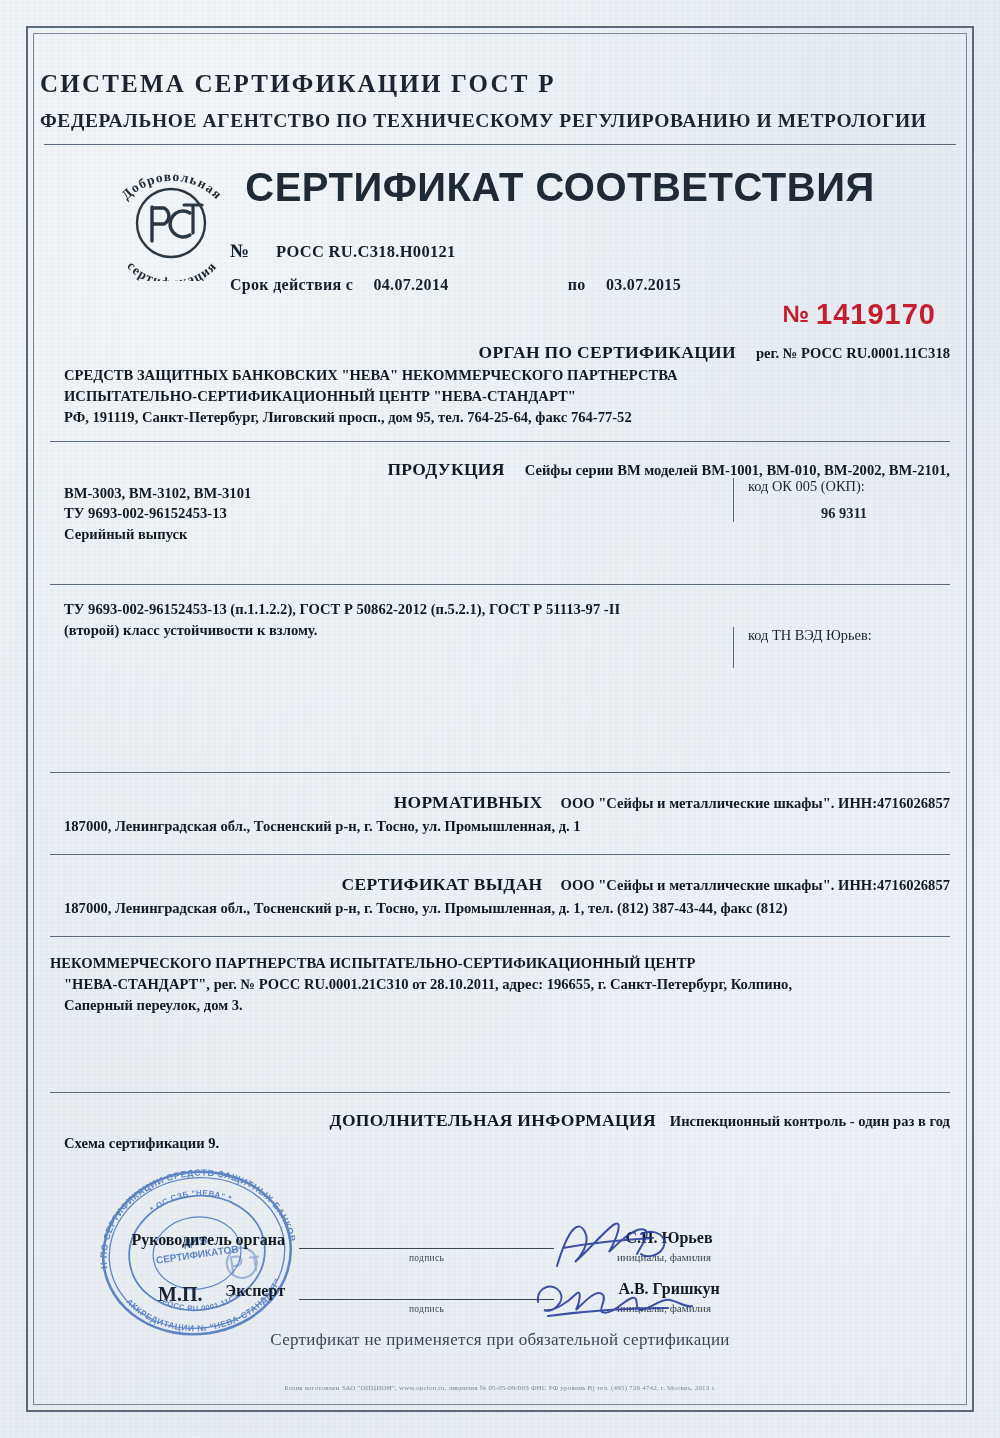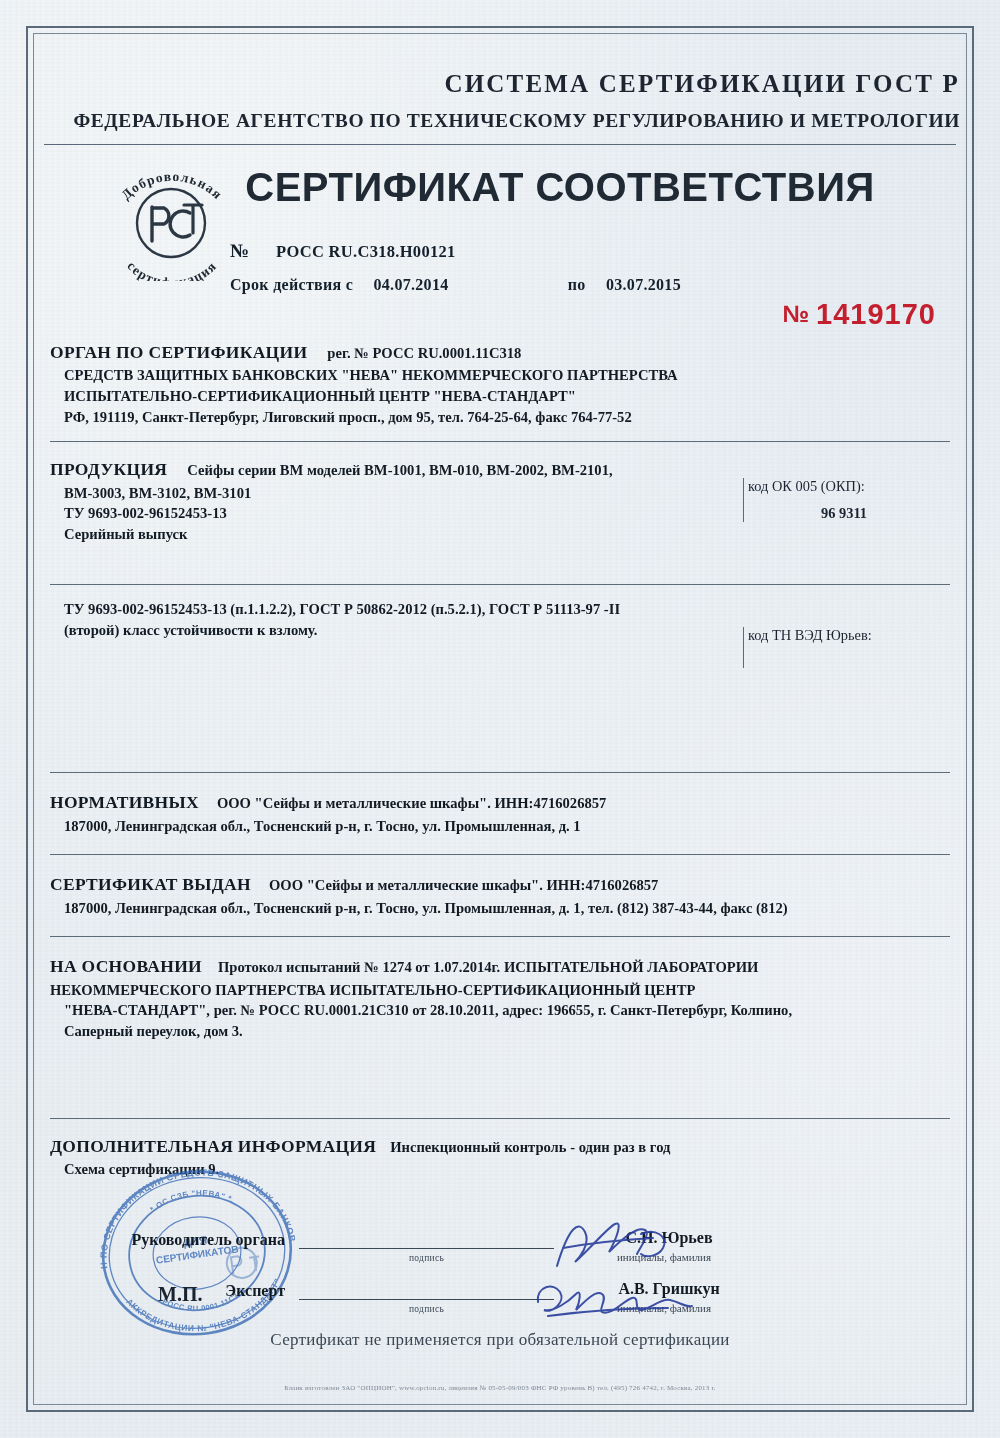--- a/index.html
+++ b/index.html
@@ -41,21 +41,21 @@
     left: 33px; top: 33px; right: 33px; bottom: 33px;
     border: 1px solid #7b8897;
   }
   .content {
     position: absolute;
     left: 40px; top: 40px; right: 40px; bottom: 40px;
   }
 
   
   .hdr {
-    text-align: right;
+    text-align: left;
     color: #1d2630;
   }
   .hdr-line1 {
     font-size: 25px;
     letter-spacing: 2.2px;
     font-weight: 700;
     margin-top: 30px;
   }
   .hdr-line2 {
     font-size: 19.5px;
@@ -163,28 +163,28 @@
     font-weight: 700;
   }
   .txt {
     font-size: 14.6px;
     font-weight: 700;
     line-height: 1.42;
   }
   .body-ind {
     padding-left: 14px;
   }
-  .rowline { line-height: 1.5; }
+  .rowline { line-height: 1.5; text-align: right; }
 
   
   .box-right {
     position: absolute;
     right: 10px;
     border-left: 1.2px solid #5c6b7a;
-    padding-left: 4px;
+    padding-left: 14px;
     font-size: 14.4px;
     color: #1a2430;
   }
 
   
   .sig-area {
     position: absolute;
     left: 10px; right: 10px;
     bottom: 48px;
   }
@@ -382,24 +382,20 @@
     <div class="sec" style="margin-top:16px;">
       <div class="rowline">
         <span class="lbl">СЕРТИФИКАТ ВЫДАН</span>
         <span class="txt" style="margin-left:14px;">ООО "Сейфы и металлические шкафы". ИНН:4716026857</span>
       </div>
       <div class="txt body-ind">187000, Ленинградская обл., Тосненский р-н, г. Тосно, ул. Промышленная, д. 1, тел. (812) 387-43-44, факс (812)</div>
     </div>
     <div class="sec-rule" style="margin-top:18px;"></div>
 
     <div class="sec" style="margin-top:16px;">
-      <div class="rowline">
-        <span class="lbl">НА ОСНОВАНИИ</span>
-        <span class="txt" style="margin-left:12px;">Протокол испытаний № 1274 от 1.07.2014г. ИСПЫТАТЕЛЬНОЙ ЛАБОРАТОРИИ</span>
-      </div>
       <div class="txt">НЕКОММЕРЧЕСКОГО ПАРТНЕРСТВА ИСПЫТАТЕЛЬНО-СЕРТИФИКАЦИОННЫЙ ЦЕНТР</div>
       <div class="txt body-ind">"НЕВА-СТАНДАРТ", рег. № РОСС RU.0001.21С310 от 28.10.2011, адрес: 196655, г. Санкт-Петербург, Колпино,</div>
       <div class="txt body-ind">Саперный переулок, дом 3.</div>
     </div>
     <div class="sec-rule" style="margin-top:76px;"></div>
 
     <div class="sec" style="margin-top:14px;">
       <div class="rowline">
         <span class="lbl">ДОПОЛНИТЕЛЬНАЯ ИНФОРМАЦИЯ</span>
         <span class="txt" style="margin-left:10px;">Инспекционный контроль - один раз в год</span>

